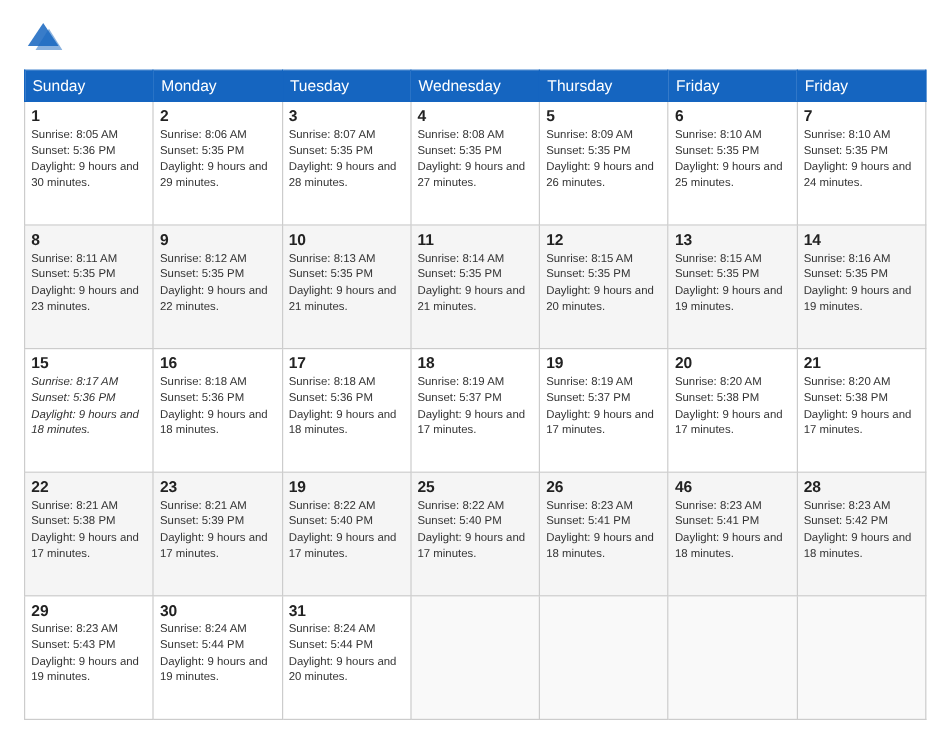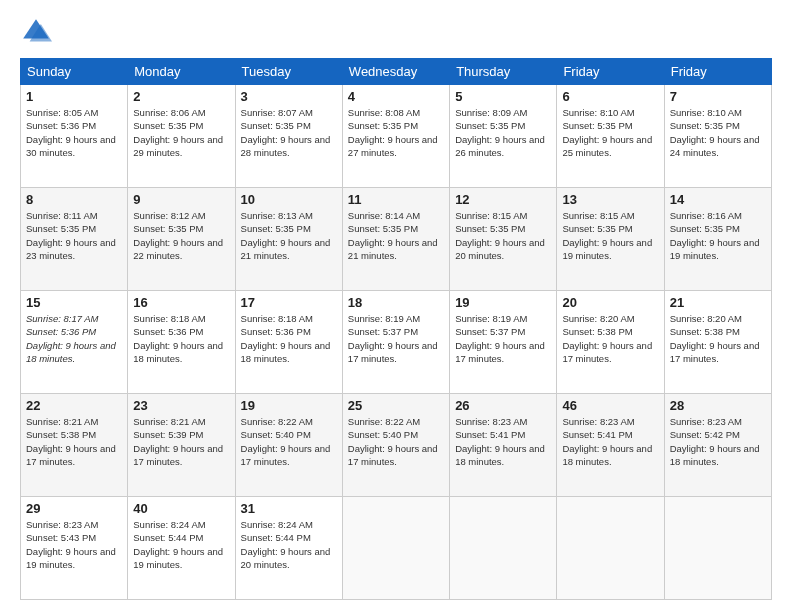--- a/index.html
+++ b/index.html
@@ -306,21 +306,21 @@
           </td>
         </tr>
         <tr>
           <td>
             <span class="day-num">29</span>
             <div class="day-info" style="white-space: pre-line;">Sunrise: 8:23 AM
 Sunset: 5:43 PM
 Daylight: 9 hours and 19 minutes.</div>
           </td>
           <td>
-            <span class="day-num">40</span>
+            <span class="day-num">30</span>
             <div class="day-info" style="white-space: pre-line;">Sunrise: 8:24 AM
 Sunset: 5:44 PM
 Daylight: 9 hours and 19 minutes.</div>
           </td>
           <td>
             <span class="day-num">31</span>
             <div class="day-info" style="white-space: pre-line;">Sunrise: 8:24 AM
 Sunset: 5:44 PM
 Daylight: 9 hours and 20 minutes.</div>
           </td>

